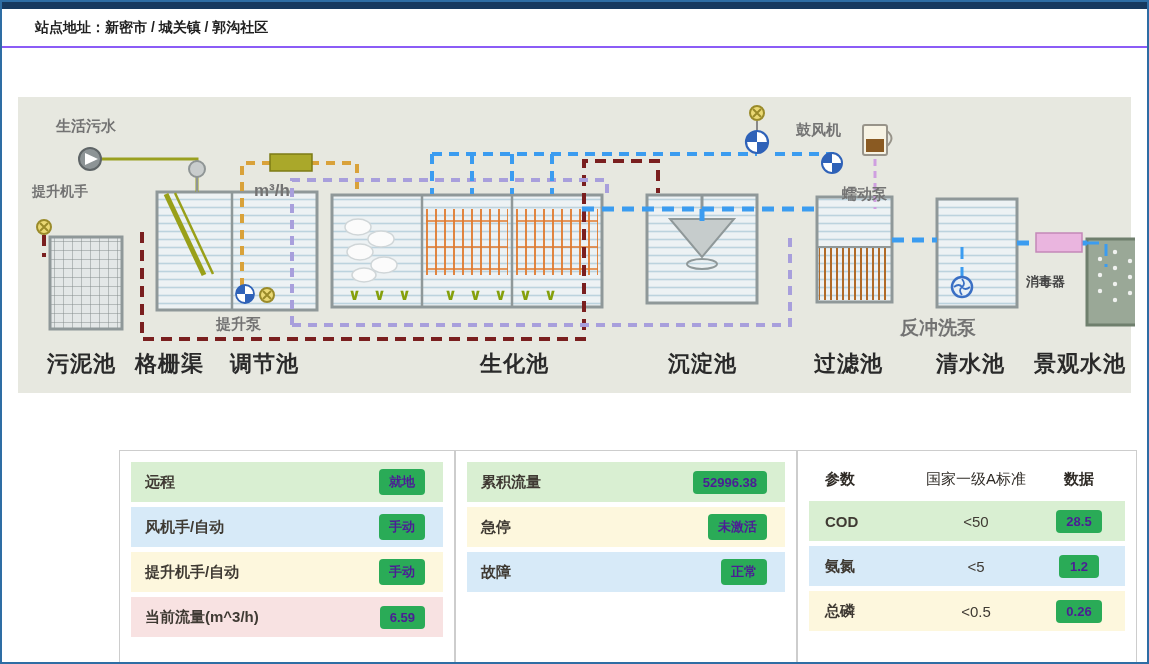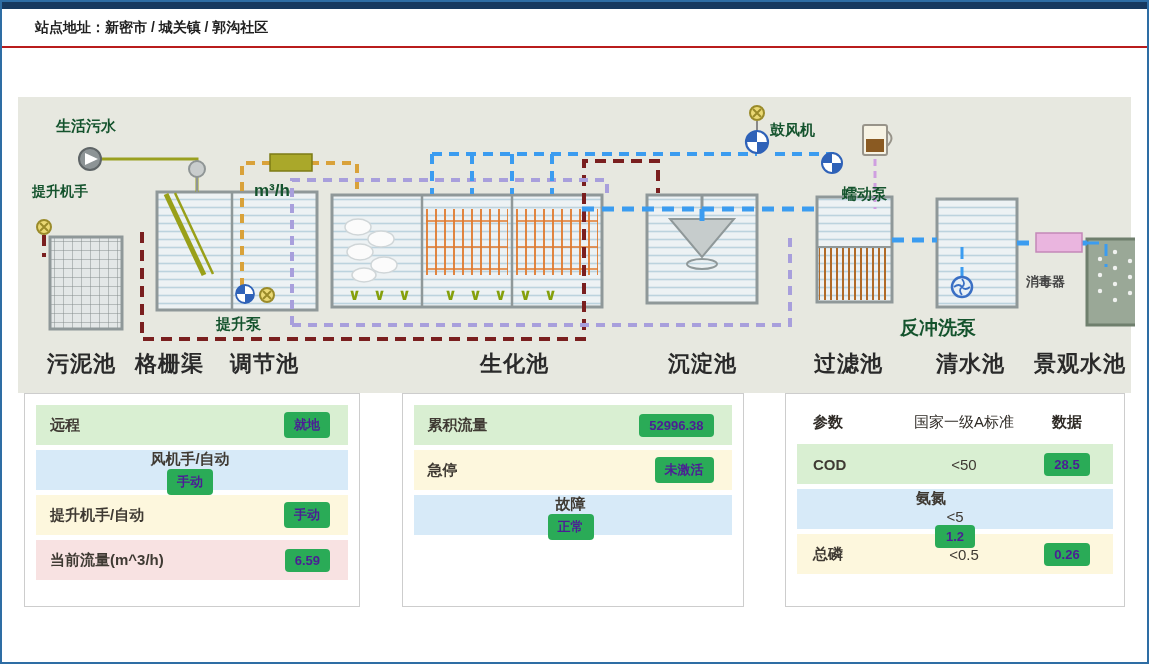--- a/index.html
+++ b/index.html
@@ -7,47 +7,47 @@
   .page {
     width:1149px; height:664px;
     border:2px solid #2e6da4;
     background:#fff;
     font-family:"Liberation Sans","DejaVu Sans",sans-serif;
     overflow:hidden; position:relative;
   }
   .top-strip { height:7px; background:#17395f; }
   .site-bar {
     height:39px; display:flex; align-items:center;
-    padding-left:33px; border-bottom:2px solid #b91c1c;
+    padding-left:33px; border-bottom:2px solid #8b5cf6;
     font-size:14px; font-weight:bold; color:#1f1f1f; background:#fff;
   }
   .diagram {
     position:relative; margin:49px 16px 0;
     height:296px; background:#e7e8e0;
   }
   .diagram svg { position:absolute; left:0; top:0; }
-  .dlabel { position:absolute; font-weight:bold; color:#14532d; white-space:nowrap; }
+  .dlabel { position:absolute; font-weight:bold; color:#737373; white-space:nowrap; }
   .unit-label {
     position:absolute; top:252px; font-size:22px; font-weight:bold;
     color:#2a2a2a; letter-spacing:1px; white-space:nowrap;
   }
-  .panels { display:flex; justify-content:space-between; padding:0 22px; }
+  .panels { display:flex; justify-content:flex-end; padding:0 10px; margin-top:57px; }
   .card { background:#fff; border:1px solid #cdcdcd; padding:11px; height:214px; }
   .card.c1 { width:336px; } .card.c2 { width:342px; } .card.c3 { width:340px; }
   .prow {
     height:40px; display:flex; align-items:center; justify-content:space-between;
     padding:0 18px 0 14px; margin-bottom:5px;
   }
   .plabel { font-weight:bold; font-size:15px; color:#3f3a33; }
   .badge {
     background:#2aab57; color:#4c1d95; font-weight:bold; font-size:13px;
     padding:4px 10px; border-radius:4px; text-align:center; min-width:40px;
     display:inline-block;
   }
-  .bg-green { background:#d9efd2; } .bg-blue { background:#d7eaf8;flex-direction:column; }
+  .bg-green { background:#d9efd2; } .bg-blue { background:#d7eaf8; }
   .bg-cream { background:#fdf7dd; } .bg-pink  { background:#f8e2e2; }
   .qhead { height:34px; display:flex; align-items:center; margin-bottom:5px; }
   .qrow  { height:40px; display:flex; align-items:center; margin-bottom:5px; }
   .qcol-param { width:110px; padding-left:16px; font-weight:bold; font-size:15px; color:#3f3a33; }
   .qcol-std   { flex:1; text-align:center; font-weight:normal; font-size:15px; color:#3f3a33; }
   .qcol-val   { width:92px; display:flex; justify-content:center; }
   .qh { color:#2e2a25; }
 </style>
 </head>
 <body>
@@ -218,21 +218,21 @@
       <g transform="translate(944,190)">
         <circle r="10" fill="#e8f0f6" stroke="#3a6fc4" stroke-width="2.5"></circle>
         <path d="M0,-8 Q4,-3 0,0 Q-4,3 0,8 M-8,0 Q-3,-4 0,0 Q3,4 8,0" fill="none" stroke="#3a6fc4" stroke-width="1.8"></path>
       </g>
     </svg>
 
     <div class="dlabel" style="left:38px; top:20px; font-size:15px;">生活污水</div>
     <div class="dlabel" style="left:14px; top:86px; font-size:14px;">提升机手</div>
     <div class="dlabel" style="left:236px; top:84px; font-size:17px;">m³/h</div>
     <div class="dlabel" style="left:198px; top:218px; font-size:15px;">提升泵</div>
-    <div class="dlabel" style="left:752px; top:24px; font-size:15px;">鼓风机</div>
+    <div class="dlabel" style="left:778px; top:24px; font-size:15px;">鼓风机</div>
     <div class="dlabel" style="left:824px; top:88px; font-size:15px;">蠕动泵</div>
     <div class="dlabel" style="left:1008px; top:176px; font-size:13px; color:#444;">消毒器</div>
     <div class="dlabel" style="left:882px; top:218px; font-size:19px;">反冲洗泵</div>
 
     <div class="unit-label" style="left:29px;">污泥池</div>
     <div class="unit-label" style="left:117px;">格栅渠</div>
     <div class="unit-label" style="left:212px;">调节池</div>
     <div class="unit-label" style="left:462px;">生化池</div>
     <div class="unit-label" style="left:650px;">沉淀池</div>
     <div class="unit-label" style="left:796px;">过滤池</div>

